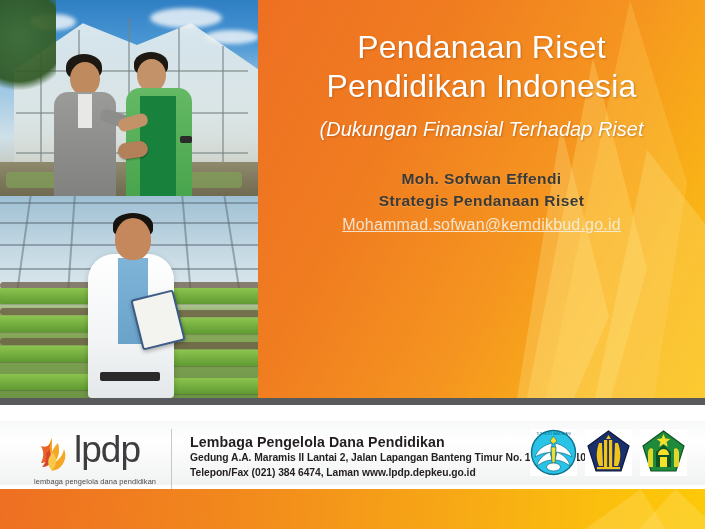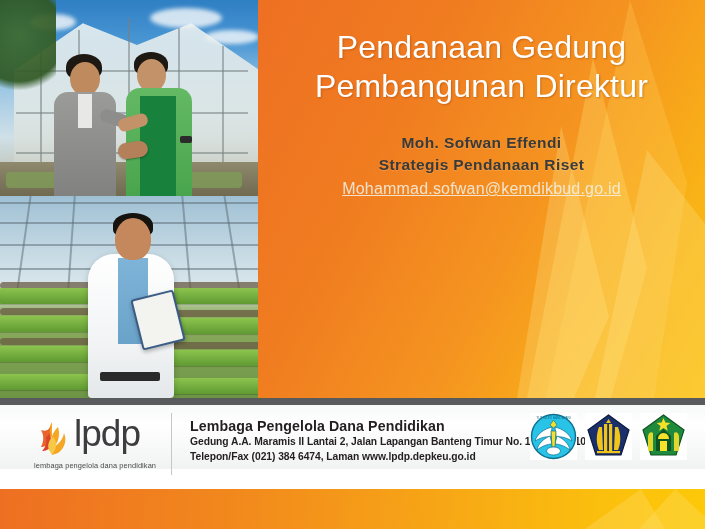--- a/index.html
+++ b/index.html
@@ -210,21 +210,21 @@
   #gray-separator {
     position: absolute;
     left: 0; top: 398px;
     width: 705px; height: 7px;
     background: #595a5c;
   }
 
   
   #footer-band {
     position: absolute;
-    left: 0; top: 405px;
+    left: 0; top: 421px;
     width: 705px; height: 64px;
     background: linear-gradient(180deg, #f7f8f8 0%, #ffffff 30%, #f1f2f2 100%);
   }
   #lpdp-logo-block {
     position: absolute;
     left: 28px; top: 12px;
     width: 136px; height: 58px;
   }
   #lpdp-mark {
     position: absolute;
@@ -383,25 +383,26 @@
   </div>
 
   <div id="title-panel">
     <div class="flame-ray" id="flame-a"></div>
     <div class="flame-ray" id="flame-b"></div>
     <div class="flame-ray" id="flame-c"></div>
     <div class="flame-ray" id="flame-d"></div>
 
     <div id="title-content">
       <h1 id="main-title">
-        <span class="tline">Pendanaan Gedung</span>
-        <span class="tline">Pembangunan Direktur</span>
+        <span class="tline">Pendanaan Riset</span>
+        <span class="tline">Pendidikan Indonesia</span>
       </h1>
 
       <div id="subtitle">
+        <span class="sline">(Dukungan Finansial Terhadap Riset</span>
       </div>
 
       <div id="presenter-block">
         <span id="presenter-name">Moh. Sofwan Effendi</span>
         <span id="presenter-role">Strategis Pendanaan Riset</span>
         <span class="email-link">Mohammad.sofwan@kemdikbud.go.id</span>
       </div>
     </div>
   </div>
 

